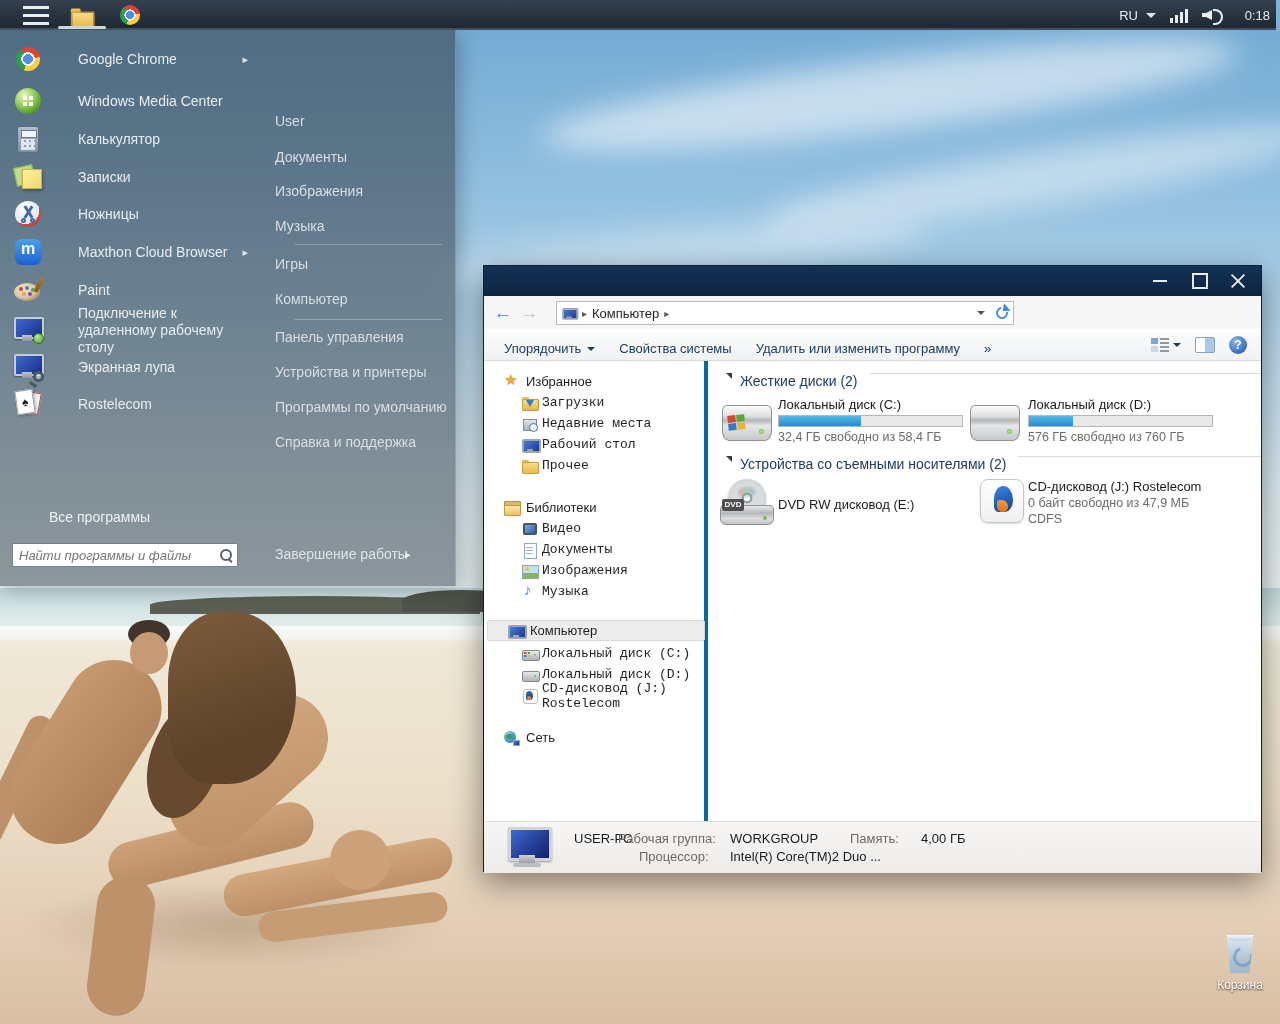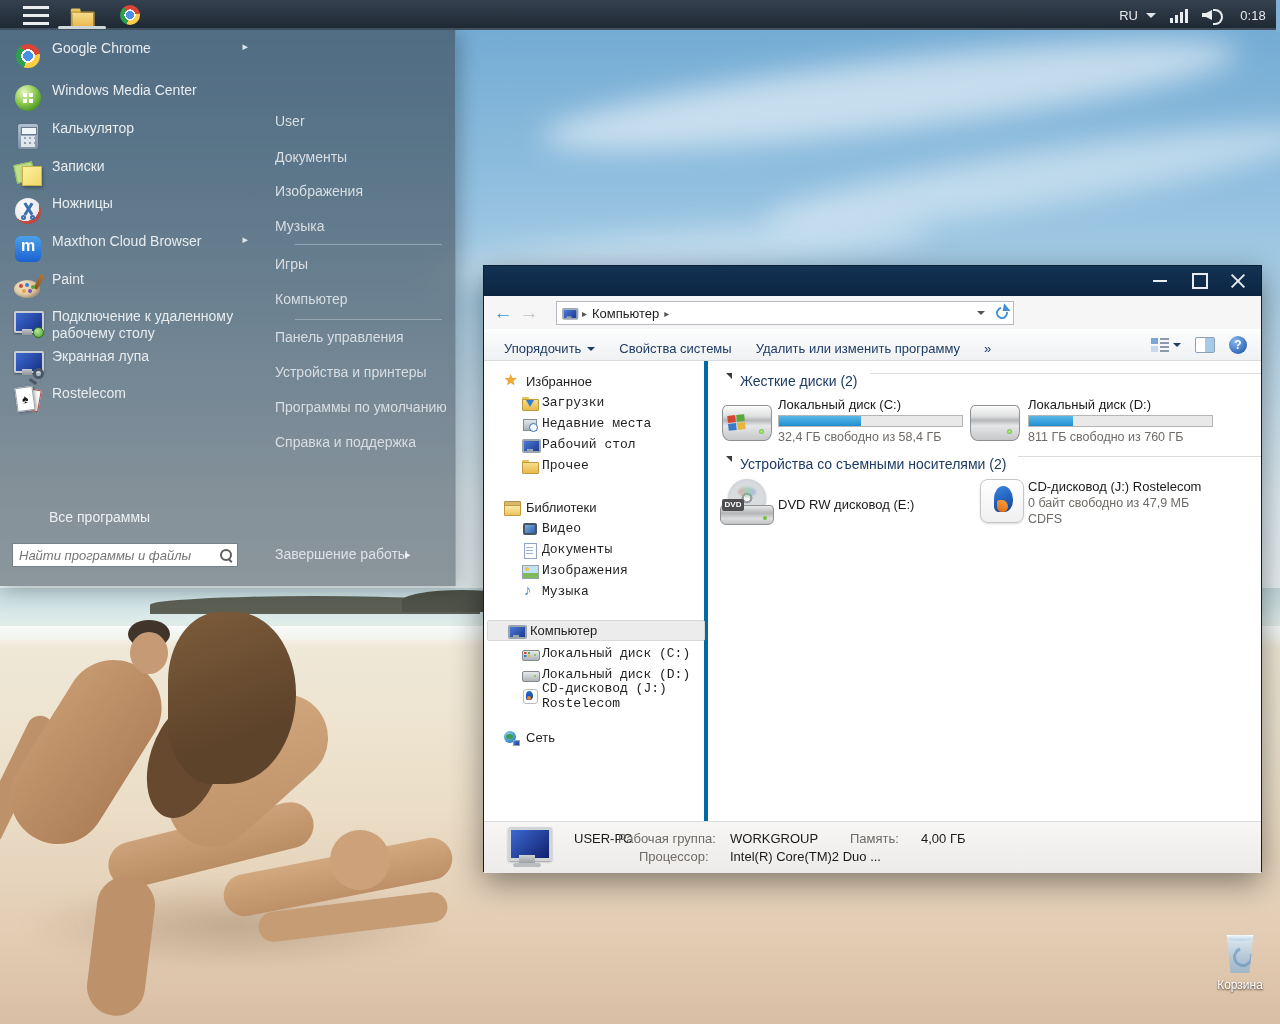--- a/index.html
+++ b/index.html
@@ -61,27 +61,27 @@
   .caret-down{width:0;height:0;border-left:5px solid transparent;border-right:5px solid transparent;border-top:5px solid #dfe5e9;display:inline-block;}
   .sigbars{display:inline-flex;align-items:flex-end;gap:2px;height:15px;}
   .sigbars i{display:block;width:3px;background:#e9edf0;}
   .sigbars i:nth-child(1){height:5px}.sigbars i:nth-child(2){height:8px}
   .sigbars i:nth-child(3){height:11px}.sigbars i:nth-child(4){height:14px}
   .speaker{position:relative;width:20px;height:16px;display:inline-block;}
   .speaker::before{content:"";position:absolute;left:0;top:3px;width:10px;height:10px;background:#e9edf0;
                    clip-path:polygon(0 30%,40% 30%,100% 0,100% 100%,40% 70%,0 70%);}
   .speaker::after{content:"";position:absolute;left:11px;top:2px;width:8px;height:12px;border:2px solid #e9edf0;
                   border-left:none;border-radius:0 8px 8px 0;}
-  .clock{min-width:34px;text-align:center;}
+  .clock{min-width:34px;text-align:right;}
 
   
   .start-menu{position:absolute;left:0;top:30px;width:456px;height:556px;
               background:linear-gradient(180deg,rgba(58,70,81,.62),rgba(64,76,86,.55));
               border-right:1px solid rgba(190,205,215,.35);box-shadow:4px 4px 18px rgba(0,0,0,.25);}
-  .sm-item{position:absolute;left:0;width:258px;height:38px;display:flex;cursor:pointer;color:#e8ecef;font-size:14px;}
+  .sm-item{position:absolute;left:0;width:258px;height:38px;display:flex;align-items:center;cursor:pointer;color:#e8ecef;font-size:14px;padding-left:26px;}
   .smi-icon{position:absolute;left:12px;width:32px;height:32px;display:flex;align-items:center;justify-content:center;}
   .smi-label{margin-left:52px;line-height:17px;}
   .has-sub::after{content:"\25B8";position:absolute;right:10px;color:#dfe4e8;font-size:11px;}
   .sm-all{position:absolute;left:49px;top:476px;height:22px;line-height:22px;color:#eef1f4;font-size:14px;cursor:pointer;}
   .sm-search{position:absolute;left:12px;top:513px;width:226px;height:24px;background:#fff;border:1px solid #77818a;
              display:flex;align-items:center;padding:0 4px;}
   .sm-search input{flex:1;border:none;outline:none;font-size:13px;font-style:italic;color:#222;background:transparent;min-width:0;}
   .mag{position:relative;width:14px;height:14px;display:inline-block;flex:0 0 auto;}
   .mag::before{content:"";position:absolute;left:1px;top:1px;width:8px;height:8px;border:2px solid #5a5f63;border-radius:50%;}
   .mag::after{content:"";position:absolute;left:10px;top:10px;width:5px;height:2px;background:#5a5f63;transform:rotate(45deg);transform-origin:0 0;}
@@ -459,21 +459,21 @@
           </div>
         </div>
 
         <div>
           <span class="big-drive" style="left:262px;top:44px"></span>
           <div style="position:absolute;left:320px;top:36px">
             <div class="drive-name">Локальный диск (D:)</div>
             <div class="bar">
               <div class="bar-fill" style="width: 24%;"></div>
               </div>
-            <div class="drive-sub">811 ГБ свободно из 760 ГБ</div>
+            <div class="drive-sub">576 ГБ свободно из 760 ГБ</div>
           </div>
         </div>
 
         <div class="group-hd" style="top:95px">
           <span class="twisty"></span>
           <span class="group-title">Устройства со съемными носителями (2)</span>
           <span class="group-rule"></span>
         </div>
 
         <div>

